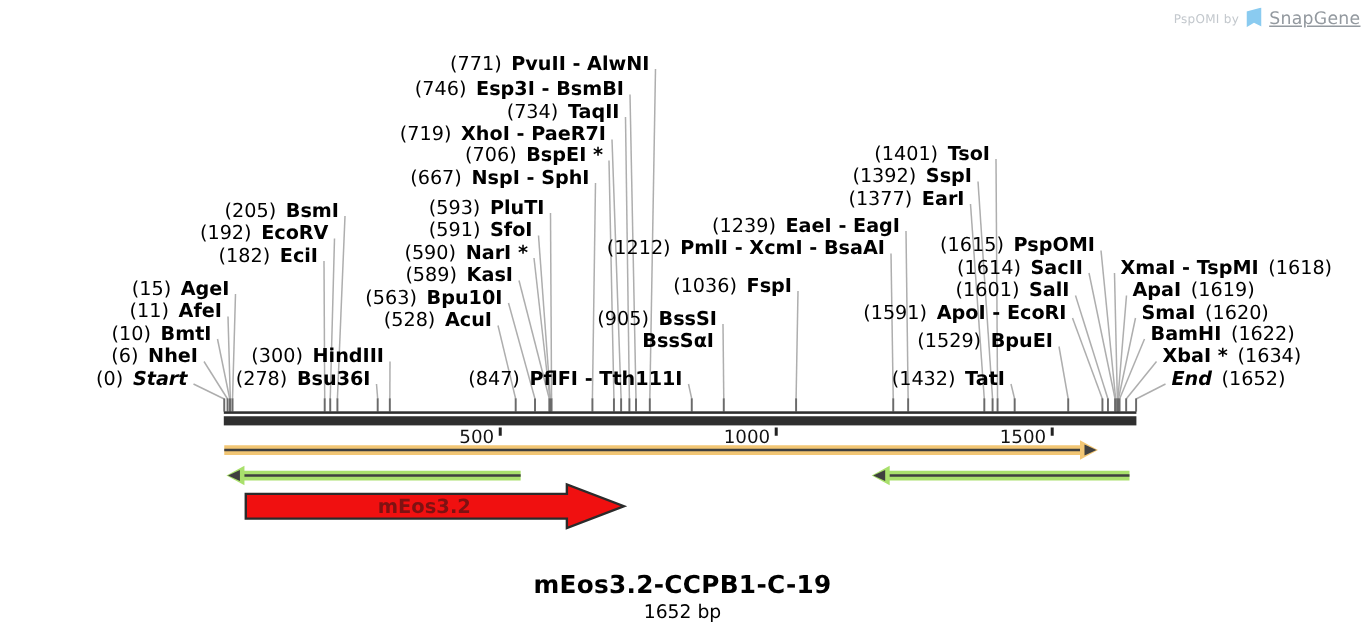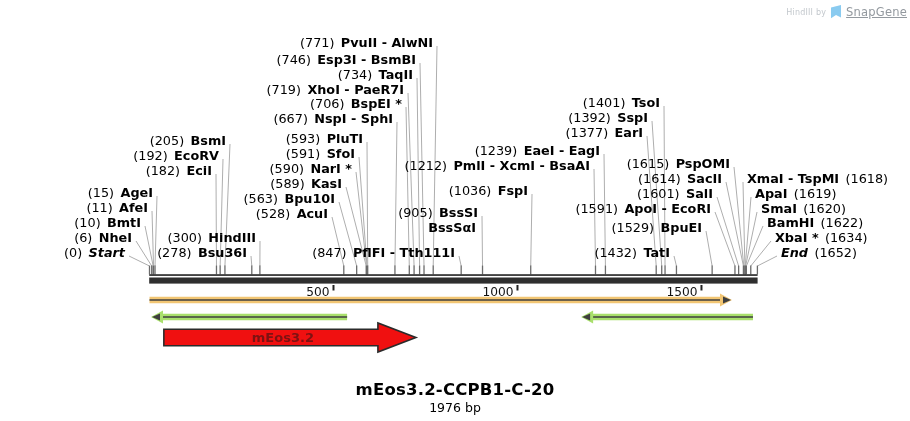--- a/index.html
+++ b/index.html
@@ -12,21 +12,21 @@
   #title-block{position:absolute;left:0;right:0;top:380px;text-align:center;color:#000;}
   #map-title{font-size:16.5px;font-weight:bold;letter-spacing:.2px;}
   #map-length{font-size:12.5px;margin-top:1px;}
 </style>
 </head>
 <body>
 
 <div id="canvas">
 
   <div id="watermark">
-    <span class="created">HindIII by</span>
+    <span class="created">PspOMI by</span>
     <svg width="10" height="14" viewBox="0 0 10 14">
       <polygon points="0,2.6 10,0 10,12.6 5,10.1 0,13.2" fill="#8ACBF0"></polygon>
     </svg>
     <span class="brand">SnapGene</span>
   </div>
 
   <svg id="map-svg" width="910" height="421" viewBox="0 0 910 421">
       <line x1="129" y1="256" x2="149.5" y2="266" stroke="#aeaeae" stroke-width="1"></line>
       <line x1="149.5" y1="265.6" x2="149.5" y2="274.4" stroke="#6a6a6a" stroke-width="1.3"></line>
       <line x1="136" y1="241" x2="151.70786924939466" y2="266" stroke="#aeaeae" stroke-width="1"></line>
@@ -172,17 +172,17 @@
       <text x="730" y="167.5" text-anchor="end" font-size="12.8" fill="#000"><tspan>(1615) </tspan><tspan font-weight="bold">PspOMI</tspan></text>
       <text x="747" y="182.5" text-anchor="start" font-size="12.8" fill="#000"><tspan font-weight="bold">XmaI - TspMI</tspan><tspan> (1618)</tspan></text>
       <text x="755" y="197.5" text-anchor="start" font-size="12.8" fill="#000"><tspan font-weight="bold">ApaI</tspan><tspan> (1619)</tspan></text>
       <text x="761" y="212.5" text-anchor="start" font-size="12.8" fill="#000"><tspan font-weight="bold">SmaI</tspan><tspan> (1620)</tspan></text>
       <text x="767" y="226.5" text-anchor="start" font-size="12.8" fill="#000"><tspan font-weight="bold">BamHI</tspan><tspan> (1622)</tspan></text>
       <text x="775" y="241.5" text-anchor="start" font-size="12.8" fill="#000"><tspan font-weight="bold">XbaI *</tspan><tspan> (1634)</tspan></text>
       <text x="781" y="256.5" text-anchor="start" font-size="12.8" fill="#000"><tspan font-weight="bold" font-style="italic">End</tspan><tspan> (1652)</tspan></text>
     </svg>
 
   <div id="title-block">
-    <div id="map-title">mEos3.2-CCPB1-C-20</div>
-    <div id="map-length">1976 bp</div>
+    <div id="map-title">mEos3.2-CCPB1-C-19</div>
+    <div id="map-length">1652 bp</div>
   </div>
 
 </div>
 
 </body></html>

